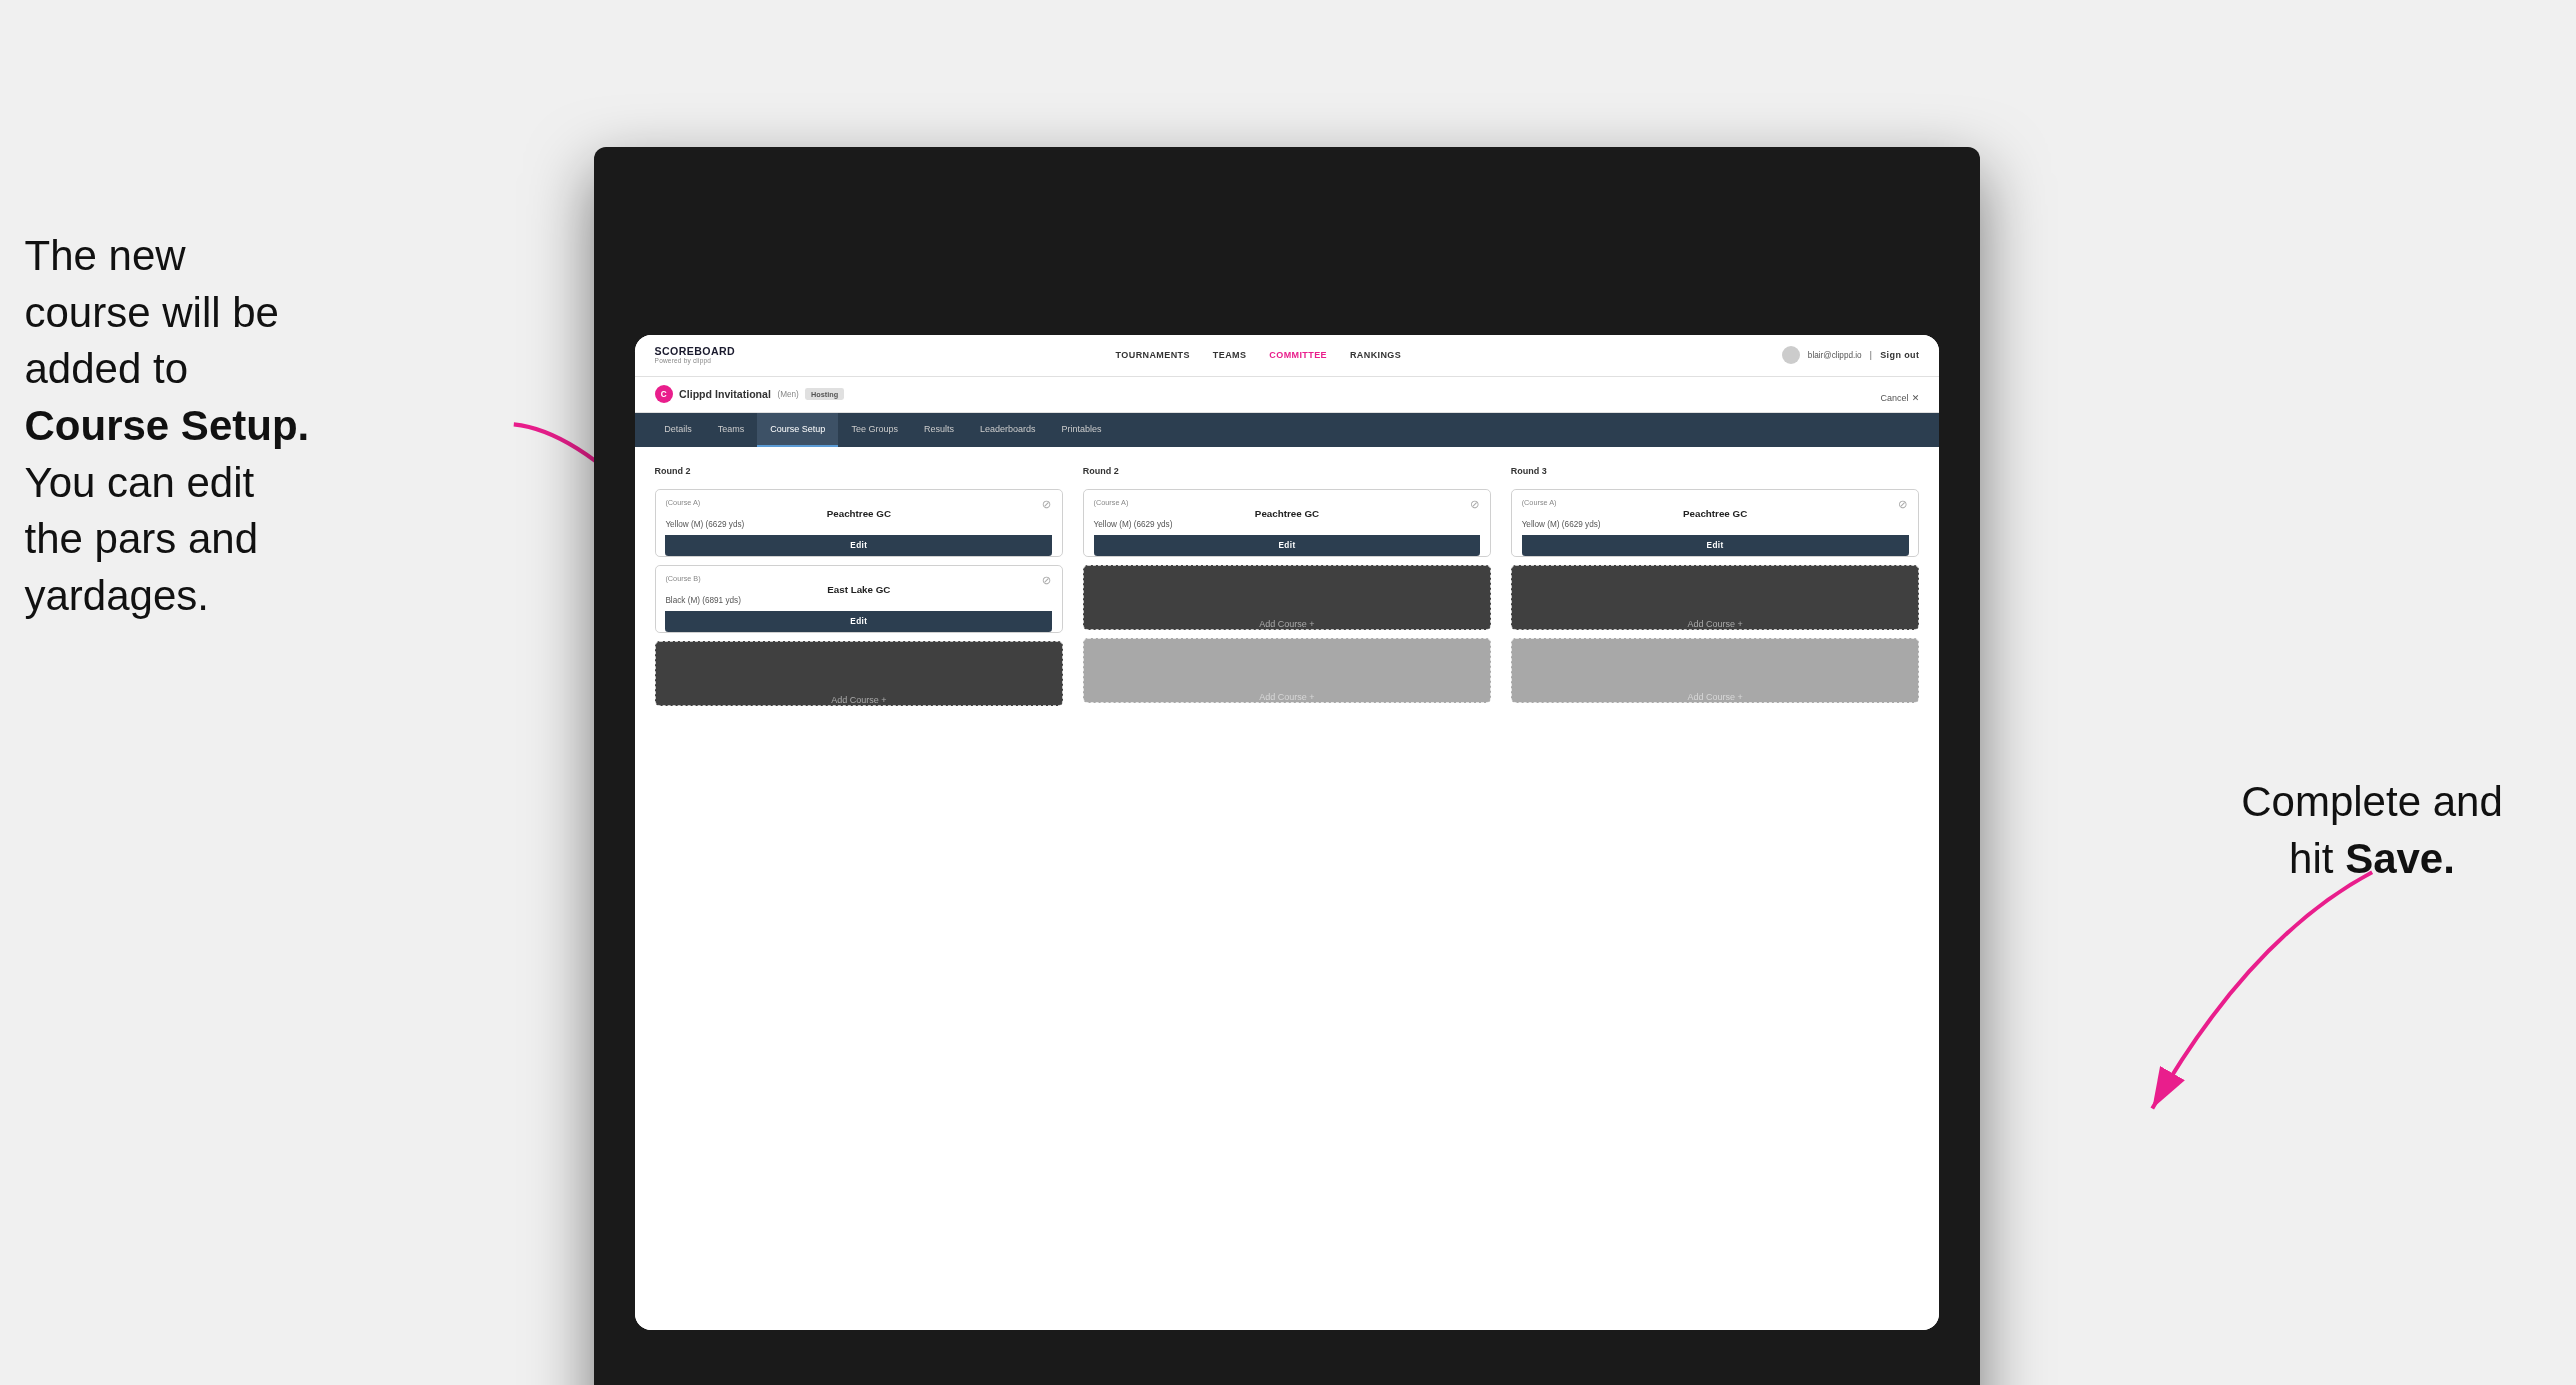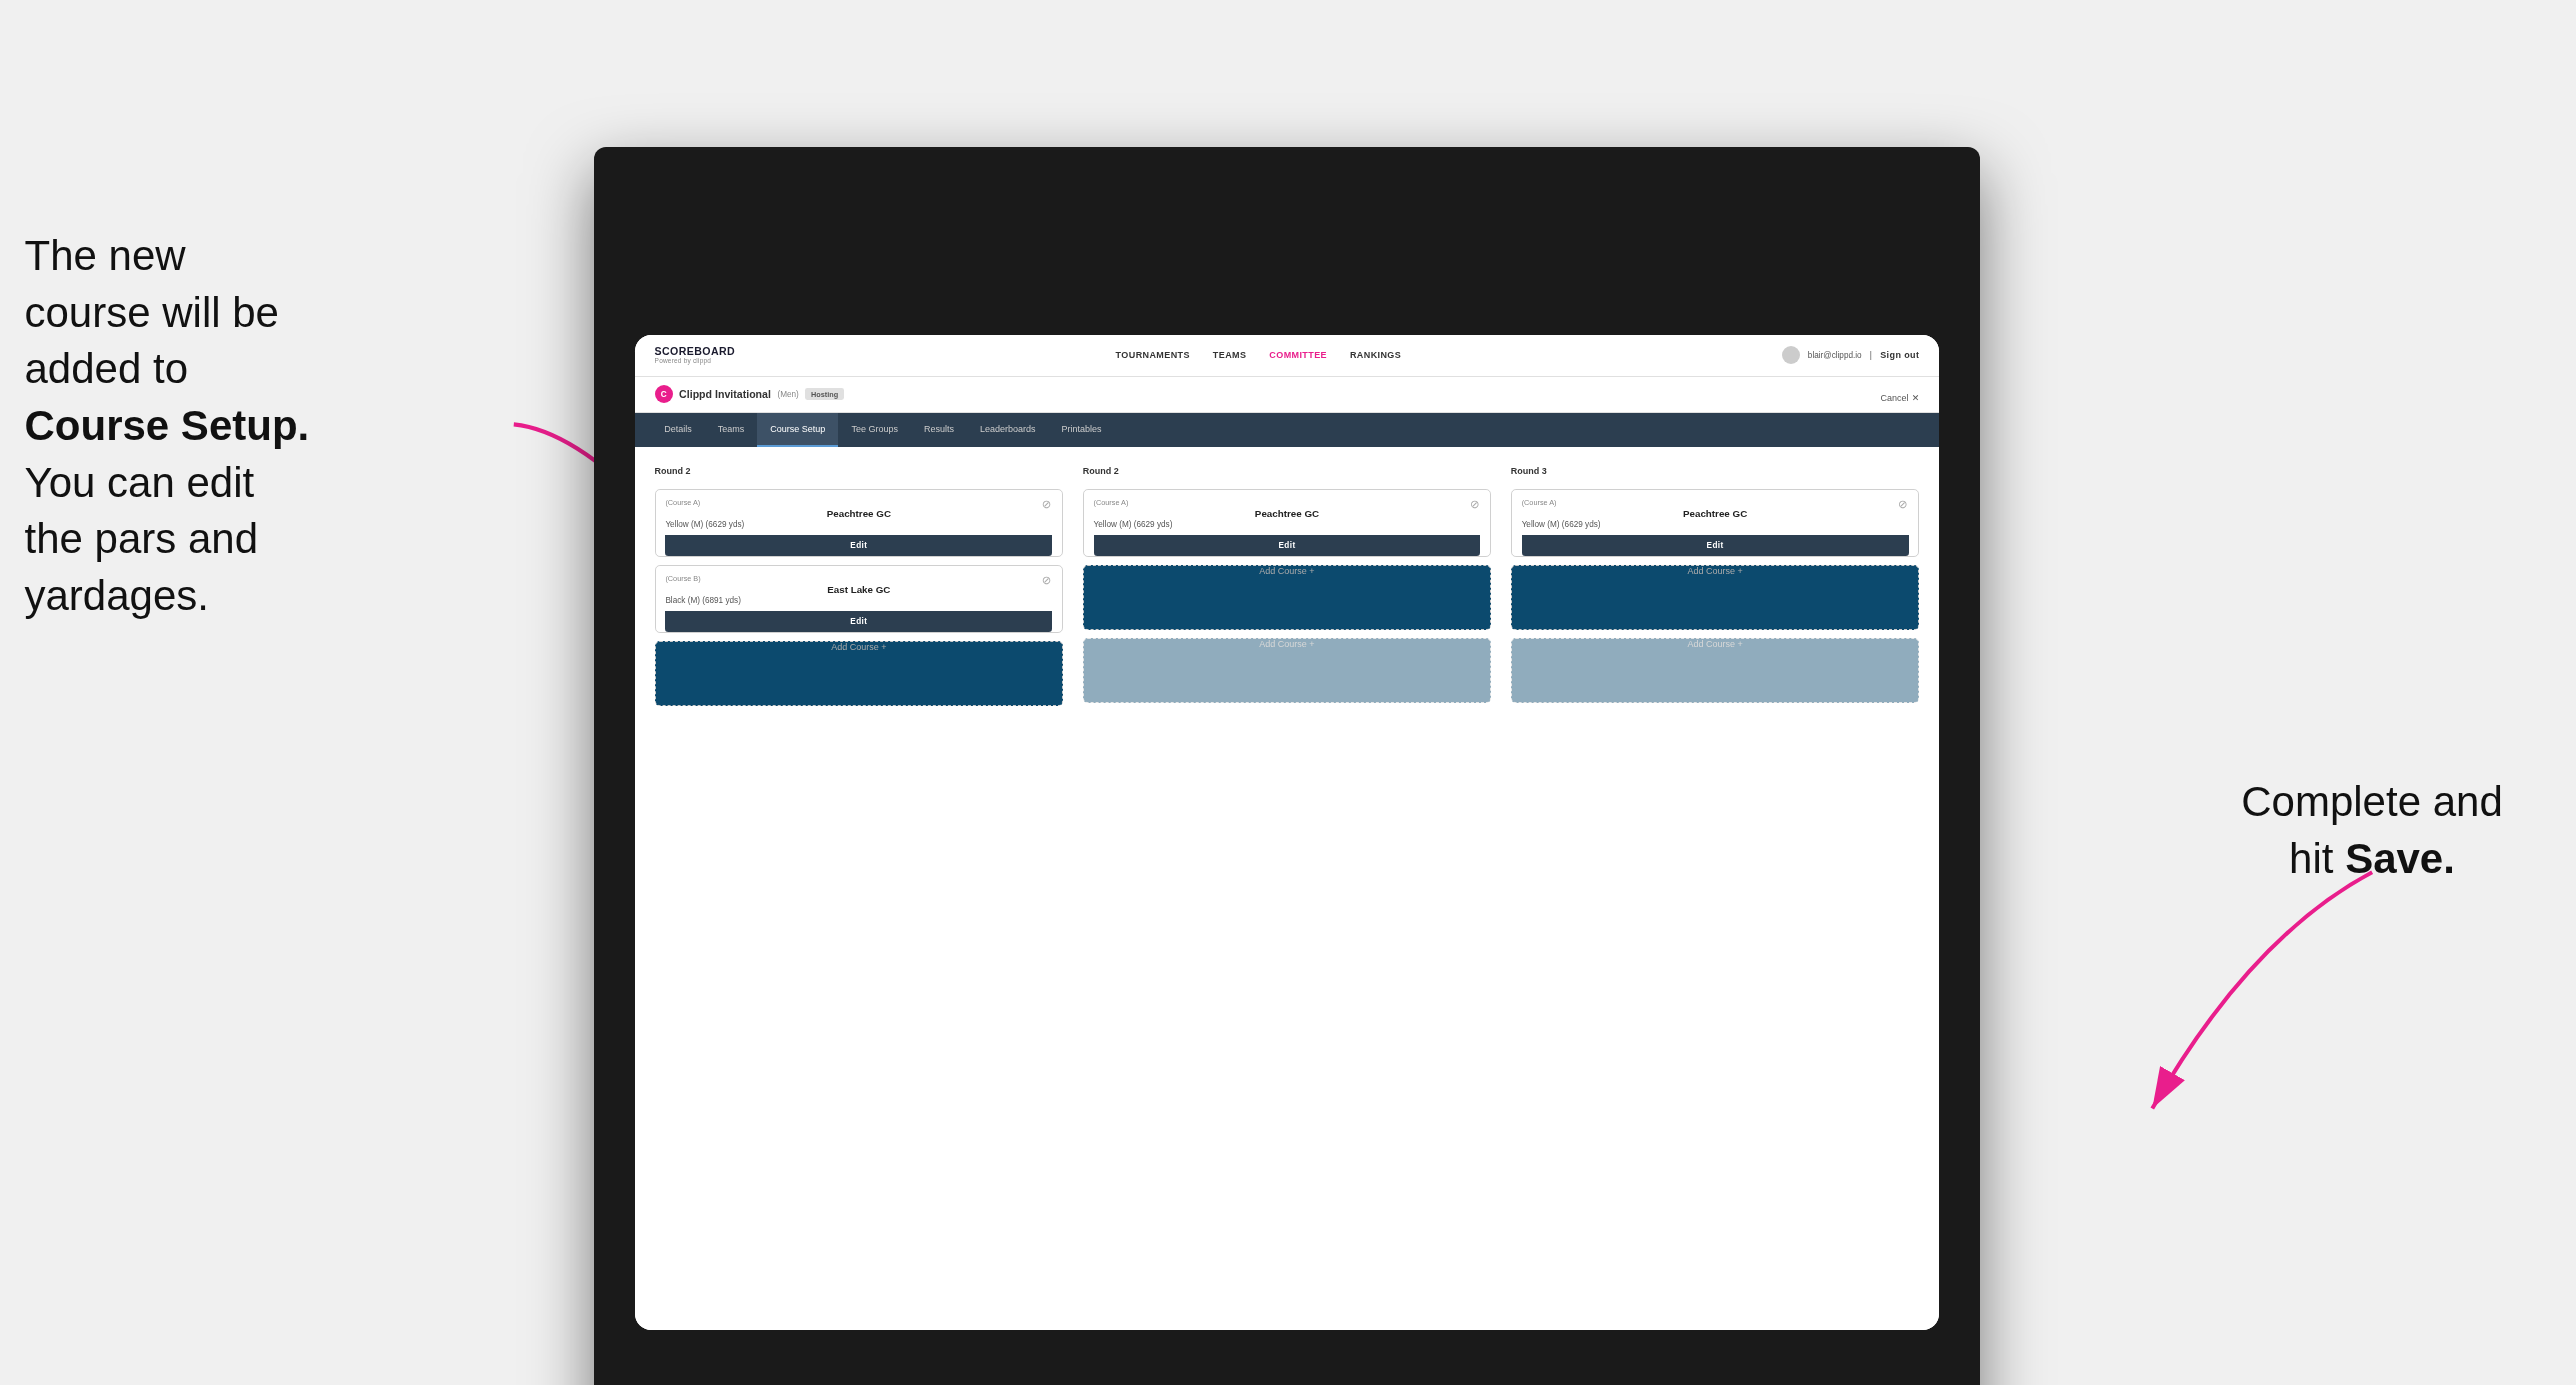--- a/index.html
+++ b/index.html
@@ -298,27 +298,27 @@
       text-align: center;
       letter-spacing: 0.4px;
       margin-top: 3.3px;
     }
 
     .add-course-box {
       border: 0.8px dashed #ccc;
       border-radius: 4.9px;
       height: 65px;
       display: flex;
-      align-items: flex-start;
+      align-items: flex-end;
       justify-content: center;
       cursor: pointer;
       color: #aaa;
       font-size: 9px;
       gap: 3.3px;
-      background: #0c4a6e;
+      background: #404040;
     }
 
     .add-course-box.disabled {
       opacity: 0.45;
       cursor: default;
       pointer-events: none;
     }
 
     
     svg.arrow-svg {

